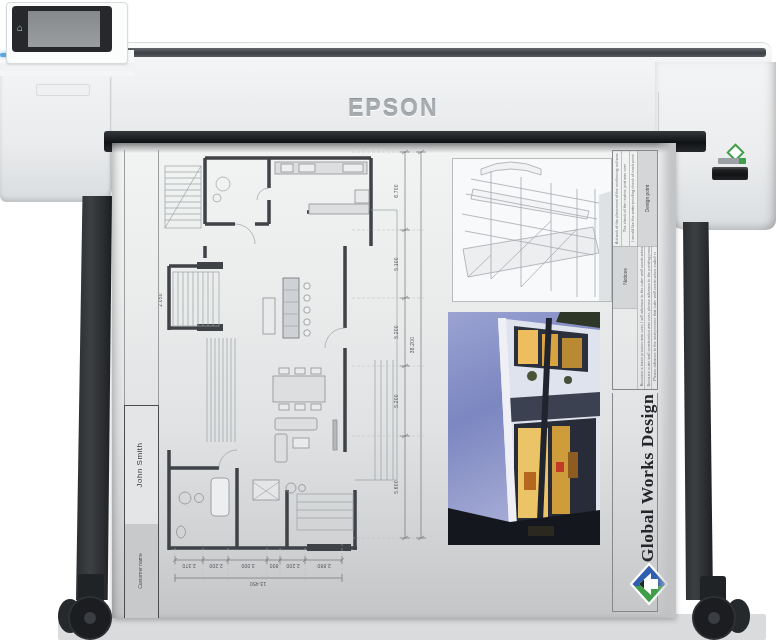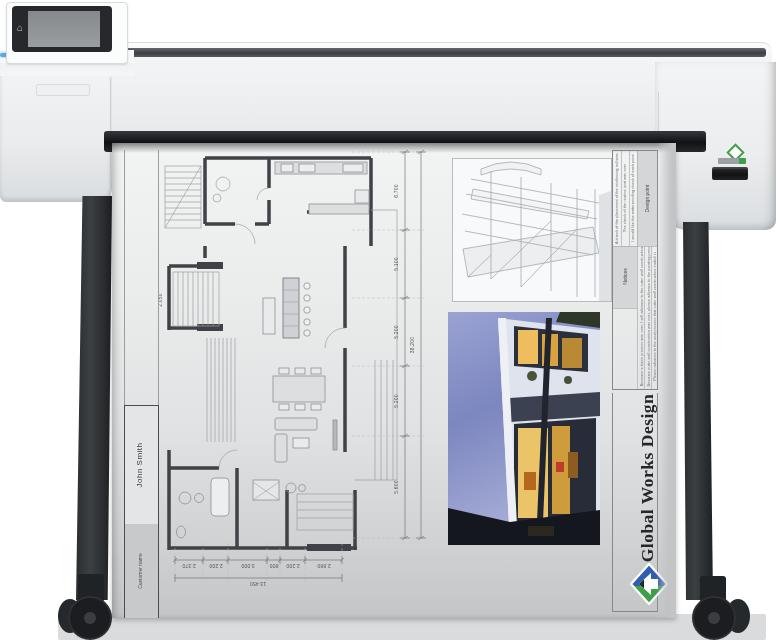--- a/index.html
+++ b/index.html
@@ -129,20 +129,21 @@
   <div class="abs lid-gap"></div>
   <div class="abs seam"></div>
   <div class="abs accent-strip"></div>
 
   <div class="abs body-face"></div>
   <div class="abs cab-left"></div>
   <div class="abs cab-right"></div>
   <div class="abs seam-l"></div>
   <div class="abs seam-r"></div>
   <div class="abs handle"></div>
+  <div class="abs epson">EPSON</div>
 
   <div class="abs badge-diamond"></div>
   <div class="abs badge-strip"></div>
   <div class="abs badge-black"></div>
 
   <div class="abs hinge"></div>
   <div class="abs panel-base"></div>
   <div class="abs led"></div>
   <div class="abs power-btn"></div>
   <div class="abs power-dot"></div>

